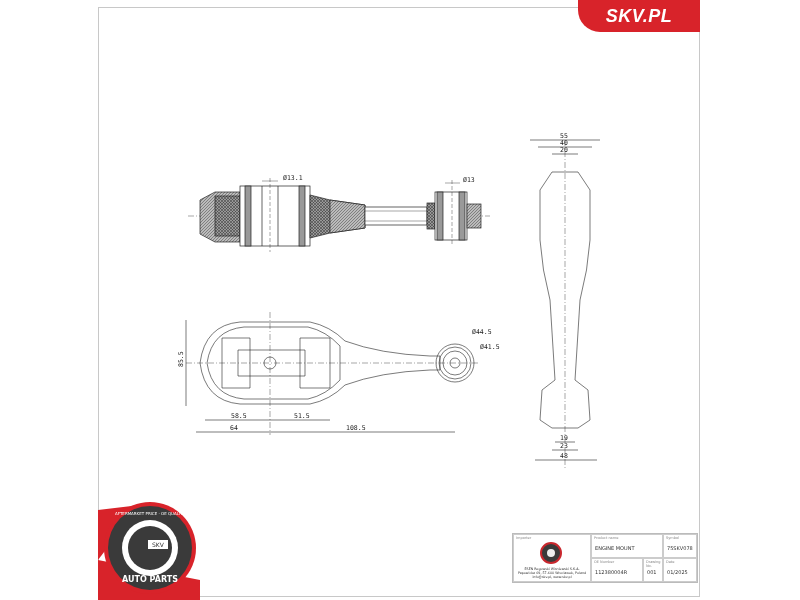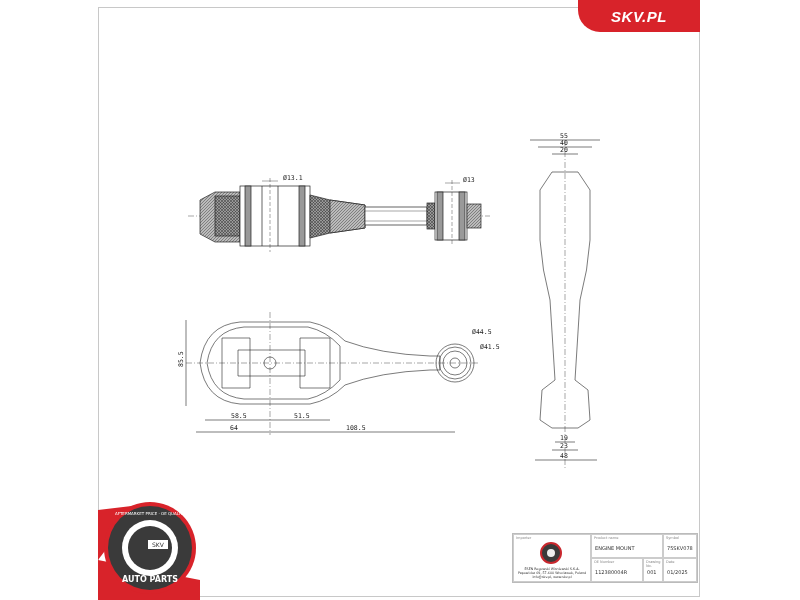--- a/index.html
+++ b/index.html
@@ -1,18 +1,18 @@
 <!DOCTYPE html>
 <html><head>
 <meta charset="utf-8">
 <style>
   html,body{margin:0;padding:0;background:#fff;}
   body{width:800px;height:600px;position:relative;overflow:hidden;font-family:"Liberation Sans",sans-serif;}
   .frame{position:absolute;left:98px;top:7px;width:602px;height:590px;border:1px solid #c8c8c8;box-sizing:border-box;}
-  .brand{position:absolute;left:578px;top:0;width:122px;height:32px;background:#d8232a;border-bottom-left-radius:22px;color:#fff;font-weight:bold;font-size:15px;display:flex;align-items:center;justify-content:center;letter-spacing:0.5px;font-style:italic;}
+  .brand{position:absolute;left:578px;top:0;width:122px;height:32px;background:#d8232a;border-bottom-left-radius:22px;color:#fff;font-weight:bold;font-size:18px;display:flex;align-items:center;justify-content:center;letter-spacing:0.5px;font-style:italic;}
   svg.draw{position:absolute;left:0;top:0;}
   .dim{font-family:"DejaVu Sans Mono",monospace;font-size:6.5px;fill:#222;}
   .tb{position:absolute;left:512px;top:533px;width:186px;height:50px;border:1px solid #bbb;box-sizing:border-box;font-family:"DejaVu Sans",sans-serif;color:#444;}
   .tb .cell{position:absolute;border:1px solid #ccc;box-sizing:border-box;}
   .tb .lbl{position:absolute;left:2px;top:1px;font-size:3.5px;color:#888;}
   .tb .val{position:absolute;left:3px;top:10px;font-size:5px;color:#333;white-space:nowrap;}
   .tb .imp{position:absolute;left:2px;bottom:2px;width:72px;font-size:3.3px;line-height:4px;text-align:center;color:#333;}
   .tb .logo{position:absolute;left:26px;top:7px;width:22px;height:22px;border-radius:50%;background:#3a3a3a;border:2px solid #c9272d;box-sizing:border-box;}
   .tb .logo::after{content:"";position:absolute;left:5px;top:5px;width:8px;height:8px;border-radius:50%;background:#eee;}
 </style>

